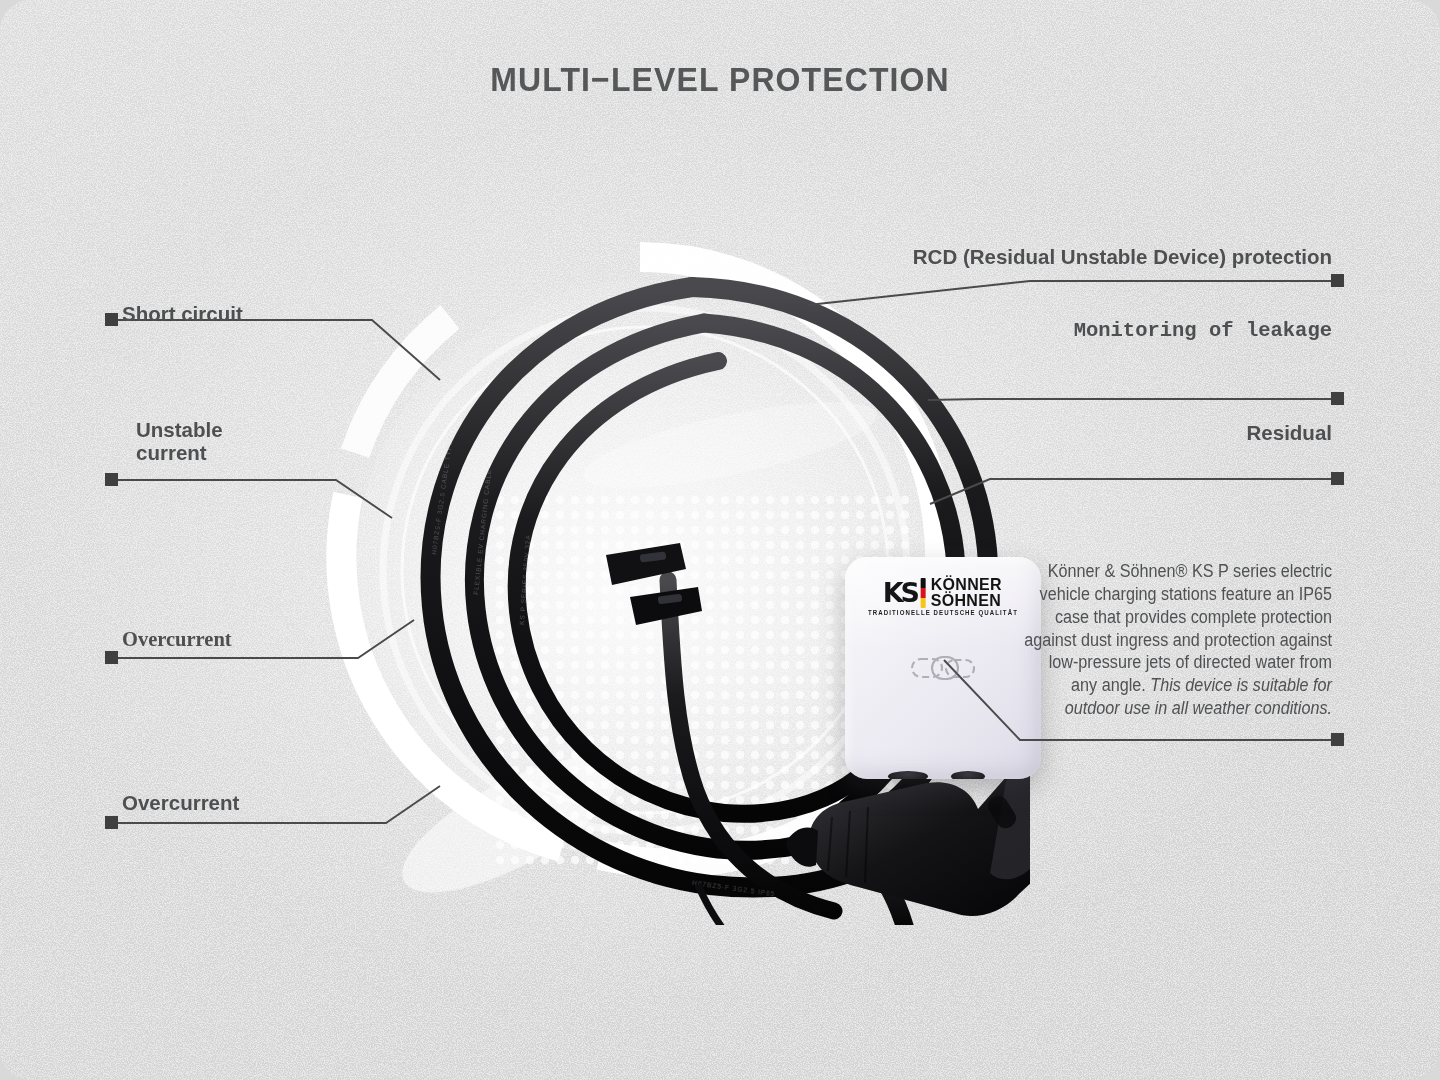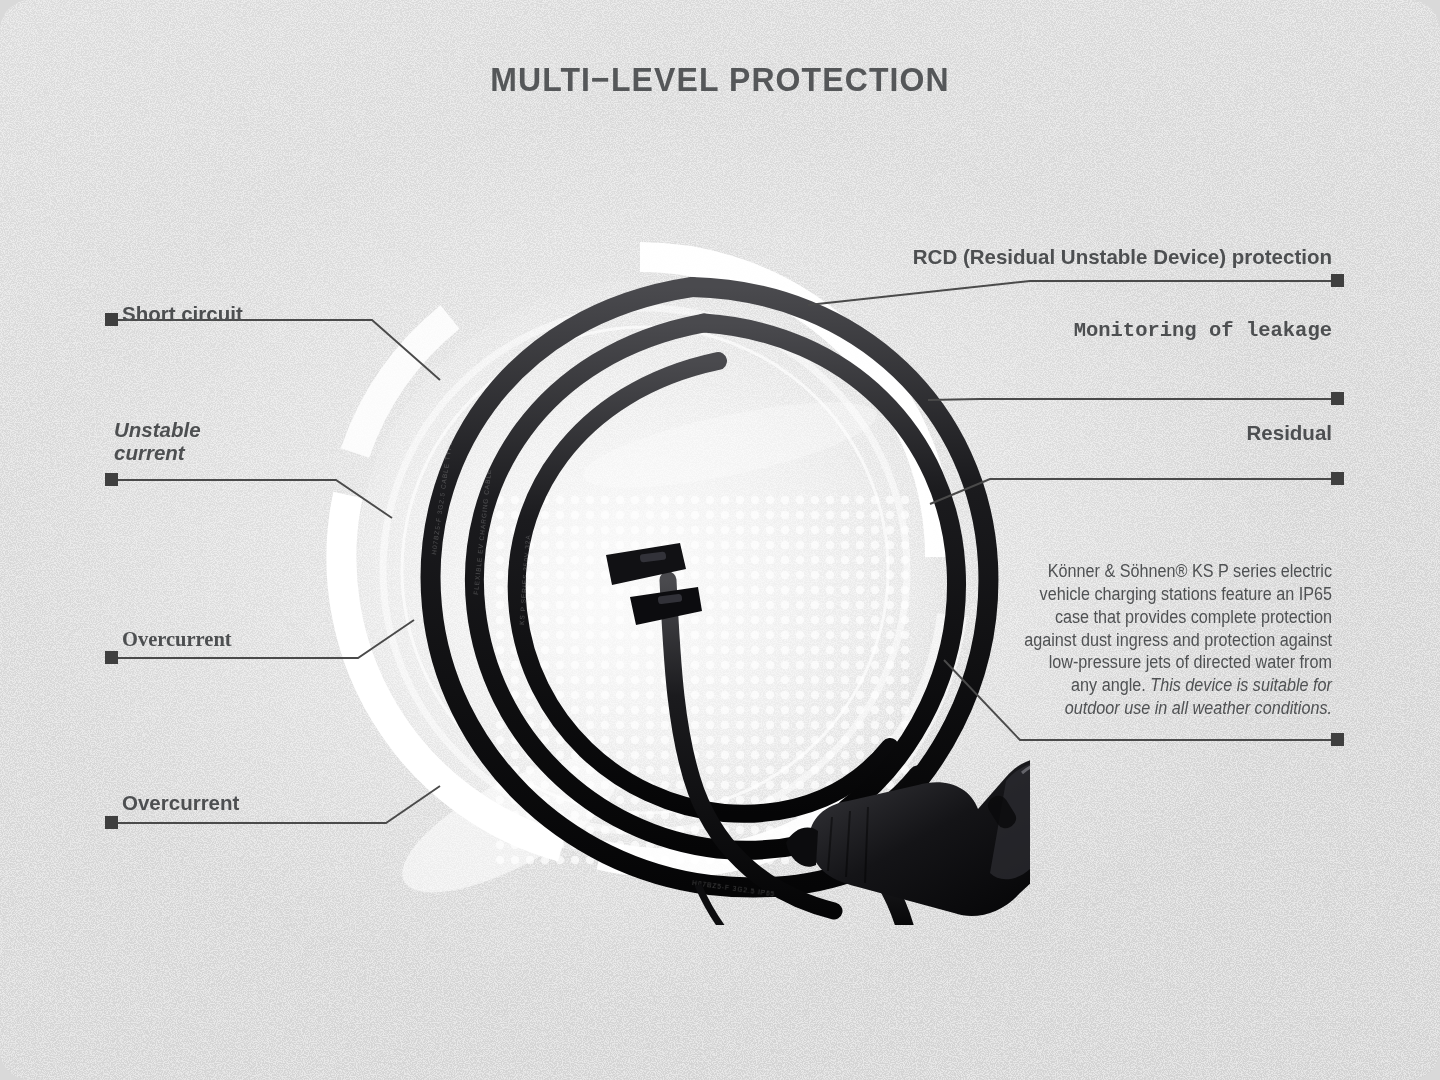--- a/index.html
+++ b/index.html
@@ -183,20 +183,38 @@
       </g>
 
       <g>
         <path d="M 306 360 L 380 348 L 386 374 L 312 390 Z" fill="#111114" transform="translate(0,0)"></path>
         <path d="M 330 402 L 398 392 L 402 416 L 336 430 Z" fill="#0c0c0f"></path>
         <rect x="340" y="358" width="26" height="8" rx="3" fill="#3b3b42" opacity=".8" transform="rotate(-7 353 362)"></rect>
         <rect x="358" y="400" width="24" height="8" rx="3" fill="#3b3b42" opacity=".8" transform="rotate(-7 370 404)"></rect>
       </g>
     </svg>
 
+    <div class="station">
+      <div class="logo">
+        <span class="ks-mark">KS</span>
+        <span class="flagbar"></span>
+        <span class="logo-words">
+          <span>KÖNNER</span>
+          <span>SÖHNEN</span>
+        </span>
+      </div>
+      <div class="tagline">TRADITIONELLE DEUTSCHE QUALITÄT</div>
+      <svg class="chain" width="66" height="30" viewBox="0 0 66 30">
+        <rect x="2" y="6" width="30" height="18" rx="9" fill="none" stroke="#5b5b66" stroke-width="2.1" stroke-dasharray="7 4"></rect>
+        <rect x="22" y="4" width="26" height="22" rx="11" fill="none" stroke="#5b5b66" stroke-width="2.1"></rect>
+        <rect x="36" y="7" width="28" height="17" rx="8.5" fill="none" stroke="#5b5b66" stroke-width="2.1" stroke-dasharray="7 4"></rect>
+      </svg>
+      <span class="port p1"></span>
+      <span class="port p2"></span>
+    </div>
   </div>
 
   <svg id="leaders" width="1440" height="1080">
     <g stroke="#4a4a4a" stroke-width="1.9" fill="none">
 
       <path d="M 112 320 L 372 320 L 440 380"></path>
       <path d="M 112 480 L 336 480 L 392 518"></path>
       <path d="M 112 658 L 358 658 L 414 620"></path>
       <path d="M 112 823 L 386 823 L 440 786"></path>
 
@@ -214,21 +232,21 @@
       <rect x="1331" y="392" width="13" height="13"></rect>
       <rect x="1331" y="472" width="13" height="13"></rect>
       <rect x="1331" y="733" width="13" height="13"></rect>
     </g>
   </svg>
 
   <div class="cl left lbl-lg" style="left:122px;top:284px;margin-top:18px;">
     <div>Short circuit</div>
   </div>
 
-  <div class="cl left lbl-lg" style="left:114px;top:418px;font-style:italic;">
+  <div class="cl left lbl-lg" style="left:136px;top:418px;">
     <div>Unstable</div>
     <div>current</div>
   </div>
 
   <div class="cl left lbl-lg" style="left:122px;top:628px;font-family:Liberation Serif, serif;">
     <div>Overcurrent</div>
   </div>
 
   <div class="cl left lbl-lg" style="left:122px;top:791px;">
     <div>Overcurrent</div>

